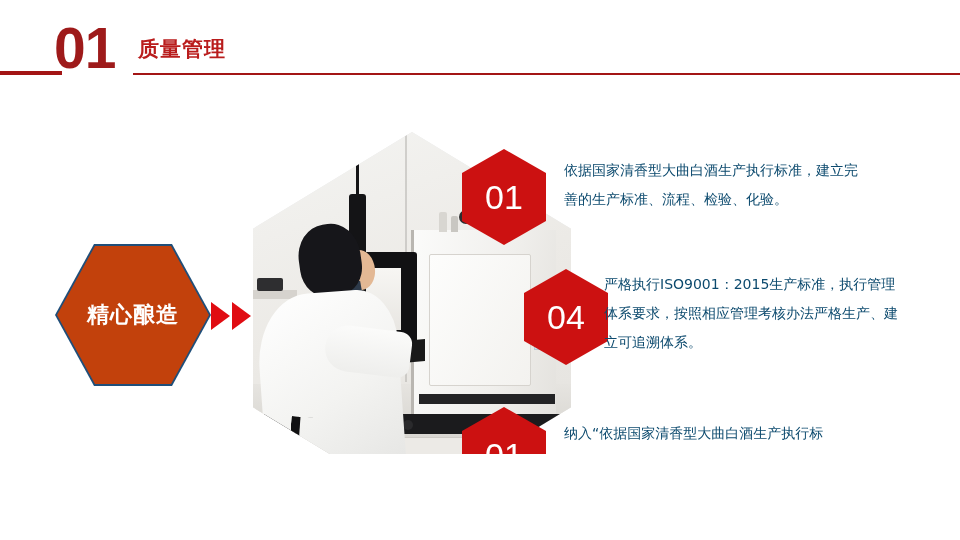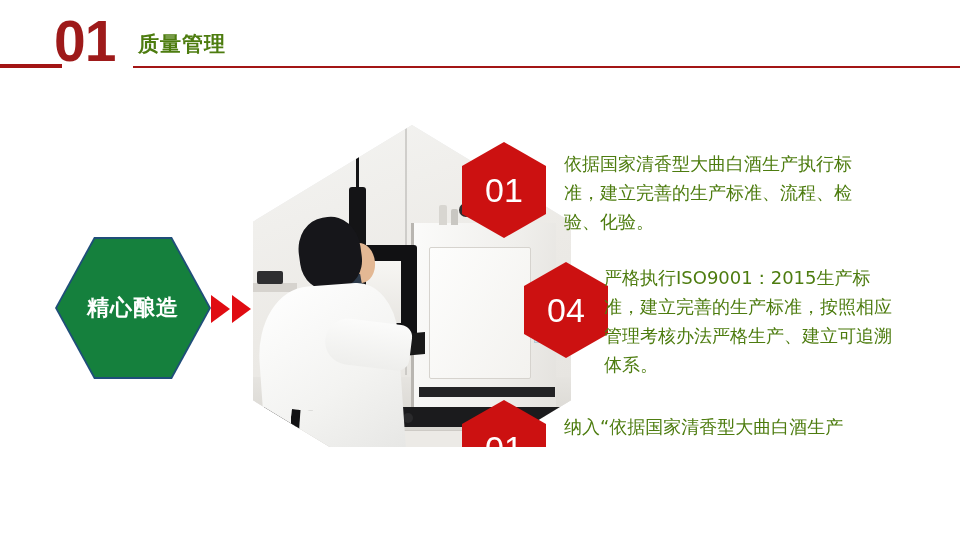--- a/index.html
+++ b/index.html
@@ -10,21 +10,21 @@
     width: 960px;
     height: 540px;
     background: #ffffff;
     font-family: "Liberation Sans", "DejaVu Sans", sans-serif;
     overflow: hidden;
     position: relative;
   }
 
   .slide {
     position: absolute;
-    left: 0; top: 8px;
+    left: 0; top: 15px;
     width: 960px;
     height: 439px;
     background: #ffffff;
     overflow: hidden;
   }
 
   
   .header-rule-left {
     position: absolute;
     left: 0;
@@ -52,33 +52,33 @@
     letter-spacing: -1px;
     font-family: "Liberation Sans", "DejaVu Sans", sans-serif;
   }
   .header-title {
     position: absolute;
     left: 138px;
     top: 24px;
     font-size: 21px;
     line-height: 24px;
     font-weight: bold;
-    color: #4d7c0f;
+    color: #b91c1c;
     letter-spacing: 1px;
-    font-family: Liberation Sans, sans-serif;
+    font-family: Liberation Mono, monospace;
   }
 
   
   .hex-label {
     position: absolute;
     left: 57px;
     top: 231px;
     width: 152px;
     height: 138px;
-    background: #15803d;
+    background: #c2410c;
     clip-path: polygon(25% 0%, 75% 0%, 100% 50%, 75% 100%, 25% 100%, 0% 50%);
     box-sizing: border-box;
     display: flex;
     align-items: center;
     justify-content: center;
   }
   .hex-label-border {
     position: absolute;
     left: 55px;
     top: 229px;
@@ -273,23 +273,23 @@
     font-family: "Liberation Sans", "DejaVu Sans", sans-serif;
     letter-spacing: 0px;
   }
   .badge-01 { left: 462px; top: 134px; }
   .badge-02 { left: 524px; top: 254px; }
   .badge-03 { left: 462px; top: 392px; }
 
   
   .txt {
     position: absolute;
-    font-size: 18px;
+    font-size: 14px;
     line-height: 29px;
-    color: #4d7c0f;
+    color: #0c4a6e;
     font-family: "DejaVu Sans", "Liberation Sans", sans-serif;
   }
   .txt-1 { left: 564px; top: 141px; width: 300px; }
   .txt-2 { left: 604px; top: 255px; width: 300px; }
   .txt-3 { left: 564px; top: 404px; width: 290px; }
   .txt p { margin: 0; }
 
   
   .bottom-bar {
     position: absolute;
@@ -358,21 +358,21 @@
     <span class="badge-num">04</span>
   </div>
   <div class="badge badge-03">
     <span class="badge-num">01</span>
   </div>
 
   <div class="txt txt-1">
     <p>依据国家清香型大曲白酒生产执行标准，建立完善的生产标准、流程、检验、化验。</p>
   </div>
   <div class="txt txt-2">
-    <p>严格执行ISO9001：2015生产标准，建立完善的生产标准，按照相应管理考核办法严格生产、建立可追溯体系。</p>
+    <p>严格执行ISO9001：2015生产标准，执行管理体系要求，按照相应管理考核办法严格生产、建立可追溯体系。</p>
   </div>
   <div class="txt txt-3">
     <p>纳入“依据国家清香型大曲白酒生产执行标准”，生产经营开始进入智慧追溯时代。</p>
   </div>
 
   <div class="bottom-bar"></div>
 
 </div>
 
 </body></html>

